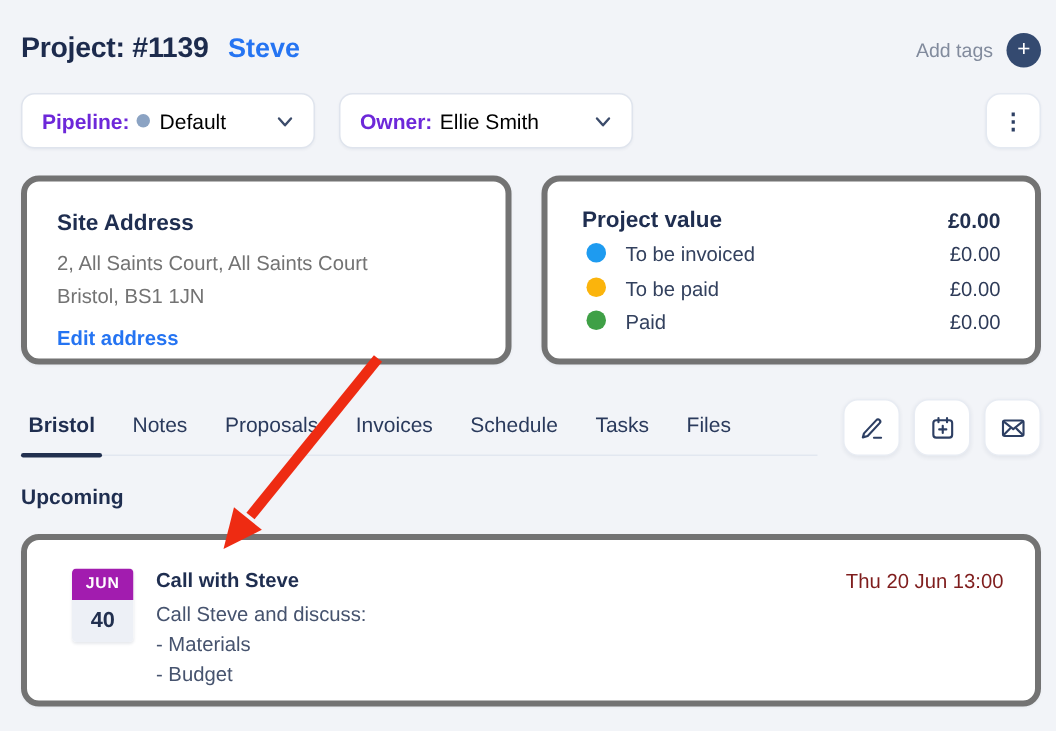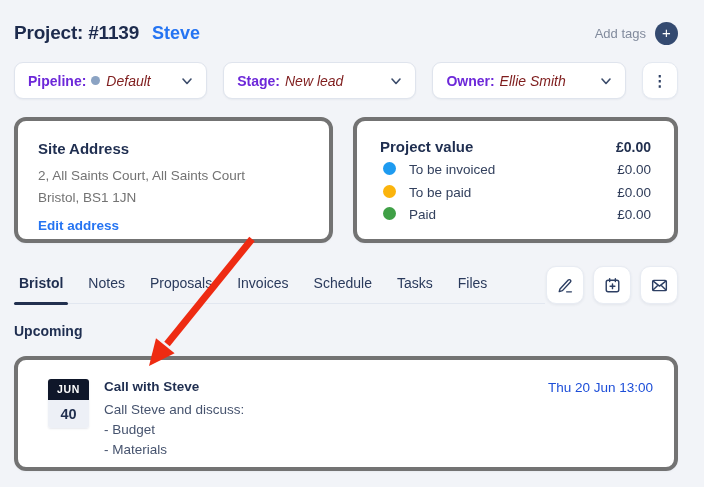--- a/index.html
+++ b/index.html
@@ -4,42 +4,42 @@
 <style>
   * { box-sizing: border-box; margin: 0; padding: 0; }
   html,body { width:704px; height:487px; }
   body {
     font-family: "Liberation Sans", sans-serif;
     background: #f2f4f8;
     color: #1d2b4d;
     position: relative;
     overflow: hidden;
   }
-  .page { padding: 21px 26px 0 14px; position: relative; }
+  .page { padding: 21px 10px 0 14px; position: relative; }
 
   
   .topbar { display:flex; justify-content:space-between; align-items:center; height:24px; }
   .title-wrap { display:flex; align-items:baseline; gap:13px; }
   .page-title { font-size:19px; font-weight:bold; color:#1d2b4d; letter-spacing:-0.2px; }
   .contact-link { font-size:18px; font-weight:bold; color:#2574f2; text-decoration:none; cursor:pointer; }
   .addtags { display:flex; align-items:center; gap:9px; }
   .addtags-label { font-size:13px; color:#828b9d; }
   .plus-btn { width:23px; height:23px; border-radius:50%; background:#344a70; border:none;
     color:#ffffff; font-size:15px; line-height:21px; text-align:center; cursor:pointer;
     display:flex; align-items:center; justify-content:center; padding-bottom:1px; }
 
   
   .filters { display:flex; gap:16px; margin-top:17px; align-items:center; }
   .select {
     width:196px; height:37px; background:#fff; border:1px solid #dfe4ed; border-radius:9px;
     display:flex; align-items:center; padding:0 12px 0 13px; font-size:14px; cursor:pointer;
     box-shadow:0 1px 2px rgba(23,43,77,.05); font-family:inherit; color:#33415e; text-align:left;
   }
   .select .lbl { font-weight:bold; color:#6d28d9; margin-right:5px; white-space:nowrap; }
-  .select .val { color:#7f1d1d; white-space:nowrap;font-style:italic; }
+  .select .val { color:#000000; white-space:nowrap; }
   .dot { width:9px; height:9px; border-radius:50%; display:inline-block; margin-right:6px; }
   .pipeline-dot { background:#8ba3c3; }
   .chev { margin-left:auto; flex:none; }
   .kebab-btn {
     margin-left:auto; width:37px; height:37px; background:#fff; border:1px solid #e4e9f1;
     border-radius:10px; box-shadow:0 1px 2px rgba(23,43,77,.05); cursor:pointer;
     font-size:15px; font-weight:bold; color:#2d3f63; display:flex; align-items:center; justify-content:center;
     font-family:inherit;
   }
 
@@ -81,28 +81,28 @@
   .icon-btn svg { stroke:#2d3f63; fill:none; stroke-width:1.5; stroke-linecap:round; stroke-linejoin:round; }
 
   
   .section-heading { margin-top:19px; font-size:14px; font-weight:bold; color:#1f2e50; }
 
   
   .event-card { margin-top:17px; height:115px; display:flex; align-items:flex-start;
     padding:19px 21px 0 30px; border-radius:12px; }
   .date-badge { width:41px; flex:none; border-radius:3px; overflow:hidden; text-align:center;
     box-shadow:0 1px 2px rgba(23,43,77,.10); }
-  .date-month { background:#0f172a; color:#fff; font-size:10.5px; font-weight:bold;
+  .date-month { background:#a21caf; color:#fff; font-size:10.5px; font-weight:bold;
     letter-spacing:0.6px; height:21px; line-height:21px; }
   .date-day { background:#edf0f6; color:#22304f; font-size:14.5px; font-weight:bold;
     height:28px; line-height:28px; }
   .event-body { margin-left:15px; }
   .event-title { font-size:13.5px; font-weight:bold; color:#1f2e50; margin-bottom:6px; }
   .event-line { font-size:13.5px; color:#46536e; line-height:20px; }
-  .event-time { margin-left:auto; font-size:13.5px; color:#1d4ed8; margin-top:1px; }
+  .event-time { margin-left:auto; font-size:13.5px; color:#7f1d1d; margin-top:1px; }
 
   
   .arrow-overlay { position:absolute; left:0; top:0; pointer-events:none; z-index:10; }
 </style>
 </head>
 <body>
 
 <div class="page">
 
   <header class="topbar">
@@ -116,27 +116,20 @@
           <span>+</span>
         </button>
     </div>
   </header>
 
   <div class="filters">
     <button class="select">
       <span class="lbl">Pipeline:</span>
       <span class="dot pipeline-dot"></span>
       <span class="val">Default</span>
-      <svg class="chev" width="14" height="14" viewBox="0 0 14 14">
-          <polyline points="3,5 7,9.5 11,5" fill="none" stroke="#3c4c6b" stroke-width="1.6" stroke-linecap="round" stroke-linejoin="round"></polyline>
-        </svg>
-    </button>
-    <button class="select">
-      <span class="lbl">Stage:</span>
-      <span class="val">New lead</span>
       <svg class="chev" width="14" height="14" viewBox="0 0 14 14">
           <polyline points="3,5 7,9.5 11,5" fill="none" stroke="#3c4c6b" stroke-width="1.6" stroke-linecap="round" stroke-linejoin="round"></polyline>
         </svg>
     </button>
     <button class="select">
       <span class="lbl">Owner:</span>
       <span class="val">Ellie Smith</span>
       <svg class="chev" width="14" height="14" viewBox="0 0 14 14">
           <polyline points="3,5 7,9.5 11,5" fill="none" stroke="#3c4c6b" stroke-width="1.6" stroke-linecap="round" stroke-linejoin="round"></polyline>
         </svg>
@@ -216,22 +209,22 @@
   <h3 class="section-heading">Upcoming</h3>
 
   <section class="card event-card">
     <div class="date-badge">
       <div class="date-month">JUN</div>
       <div class="date-day">40</div>
     </div>
     <div class="event-body">
       <div class="event-title">Call with Steve</div>
       <div class="event-line">Call Steve and discuss:</div>
+      <div class="event-line">- Materials</div>
       <div class="event-line">- Budget</div>
-      <div class="event-line">- Materials</div>
     </div>
     <div class="event-time">Thu 20 Jun 13:00</div>
   </section>
 
 </div>
 
 <svg class="arrow-overlay" width="704" height="487" viewBox="0 0 704 487">
   <line x1="252" y1="239" x2="167" y2="344" stroke="#ee2b12" stroke-width="7"></line>
   <polygon points="149,366 174.6,353.2 156,338.2" fill="#ee2b12"></polygon>
 </svg>

